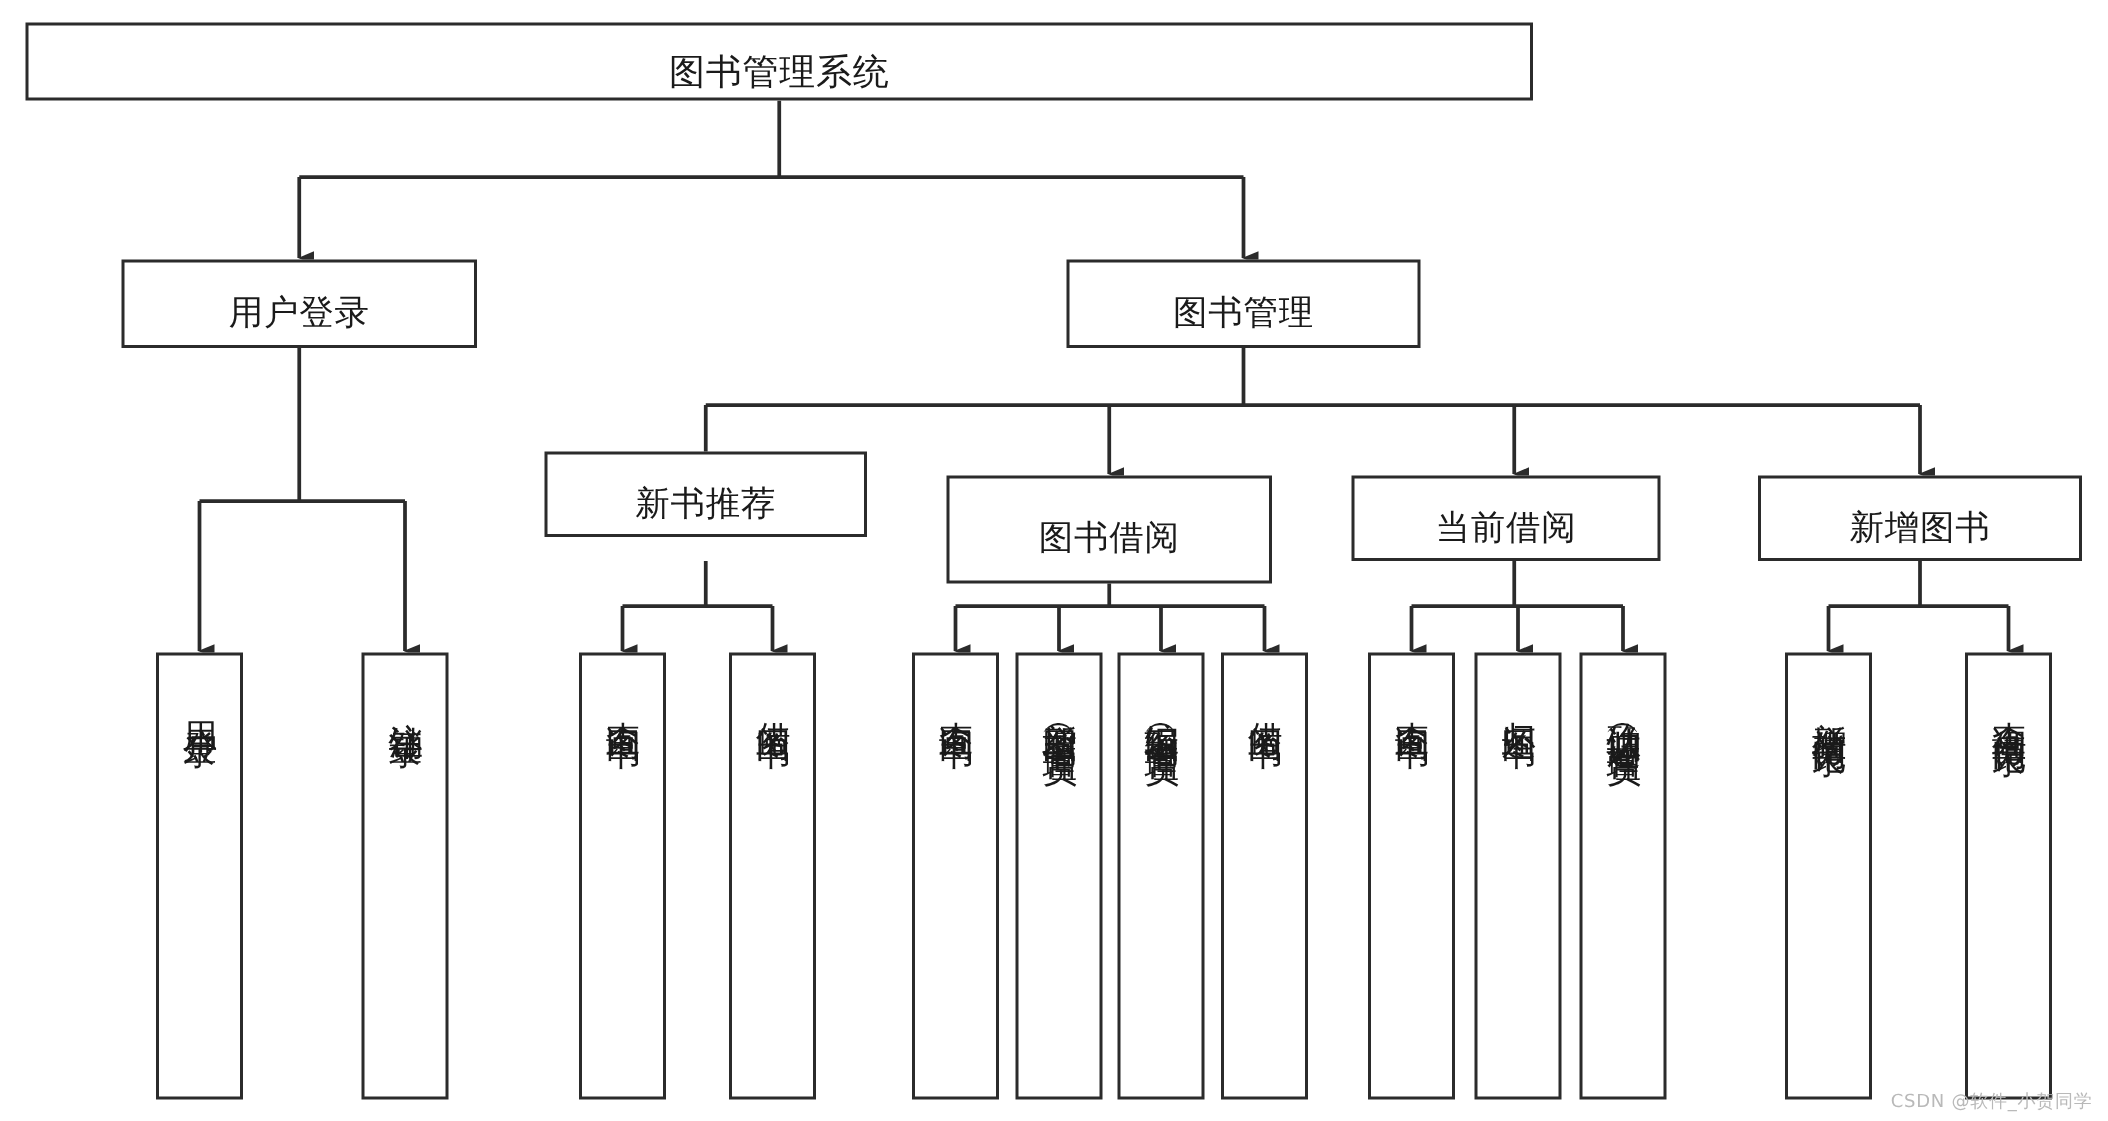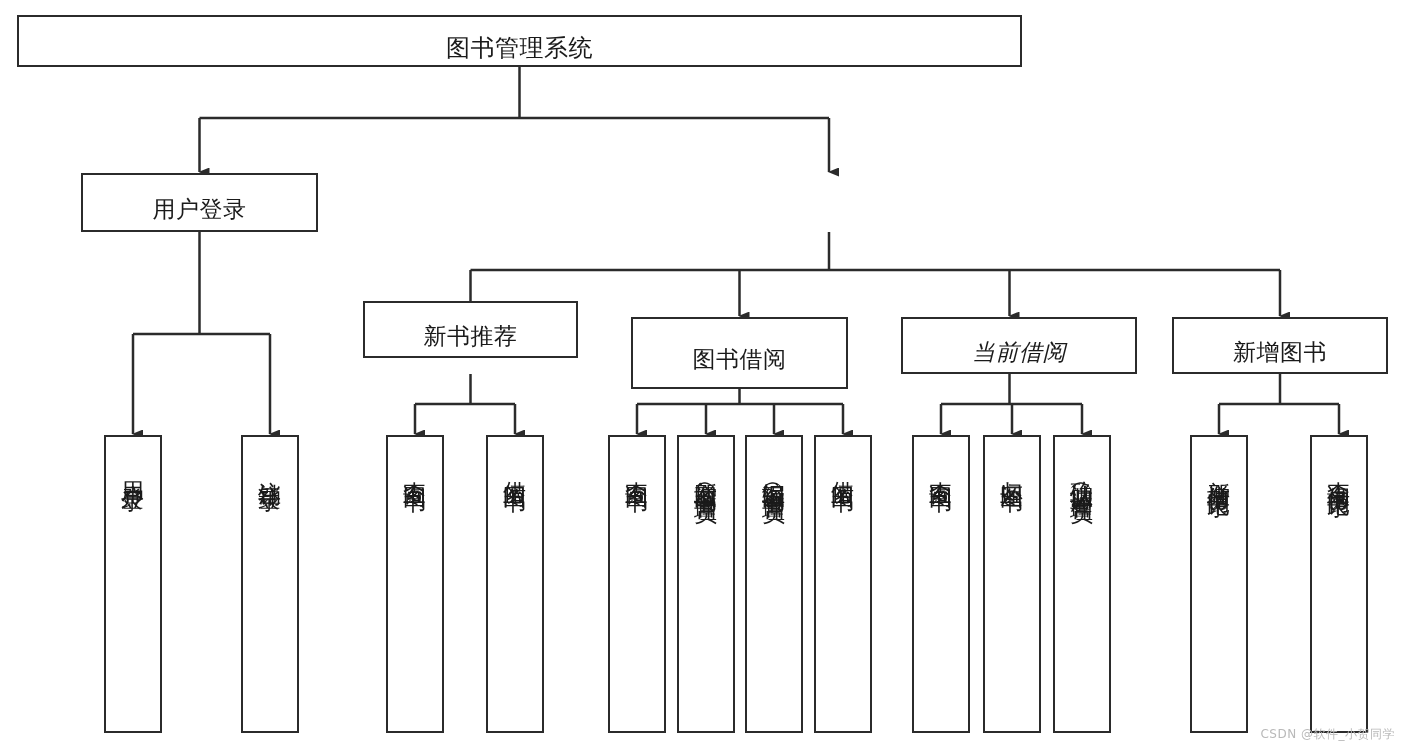--- a/index.html
+++ b/index.html
@@ -124,28 +124,31 @@
       </g>
   </svg>
 
   <div class="node node-h root" style="left: 17px; top: 15px; width: 1005px; height: 52px;">
     <span class="node-label">图书管理系统</span>
   </div>
 
   <div class="node node-h" style="left: 81px; top: 173px; width: 237px; height: 59px;">
     <span class="node-label">用户登录</span>
   </div>
+  <div class="node node-h" style="left: 711px; top: 173px; width: 236px; height: 59px;">
+    <span class="node-label">图书管理</span>
+  </div>
 
   <div class="node node-h" style="left: 363px; top: 301px; width: 215px; height: 57px;">
     <span class="node-label">新书推荐</span>
   </div>
   <div class="node node-h" style="left: 631px; top: 317px; width: 217px; height: 72px;">
     <span class="node-label">图书借阅</span>
   </div>
-  <div class="node node-h" style="left: 901px; top: 317px; width: 236px; height: 57px; font-style: italic;">
+  <div class="node node-h" style="left: 901px; top: 317px; width: 206px; height: 57px;">
     <span class="node-label">当前借阅</span>
   </div>
   <div class="node node-h" style="left: 1172px; top: 317px; width: 216px; height: 57px;">
     <span class="node-label">新增图书</span>
   </div>
 
   <div class="node node-v" style="left: 104px; top: 435px; width: 58px; height: 298px;">
     <span class="node-label">用户登录</span>
   </div>
   <div class="node node-v" style="left: 241px; top: 435px; width: 58px; height: 298px;">

